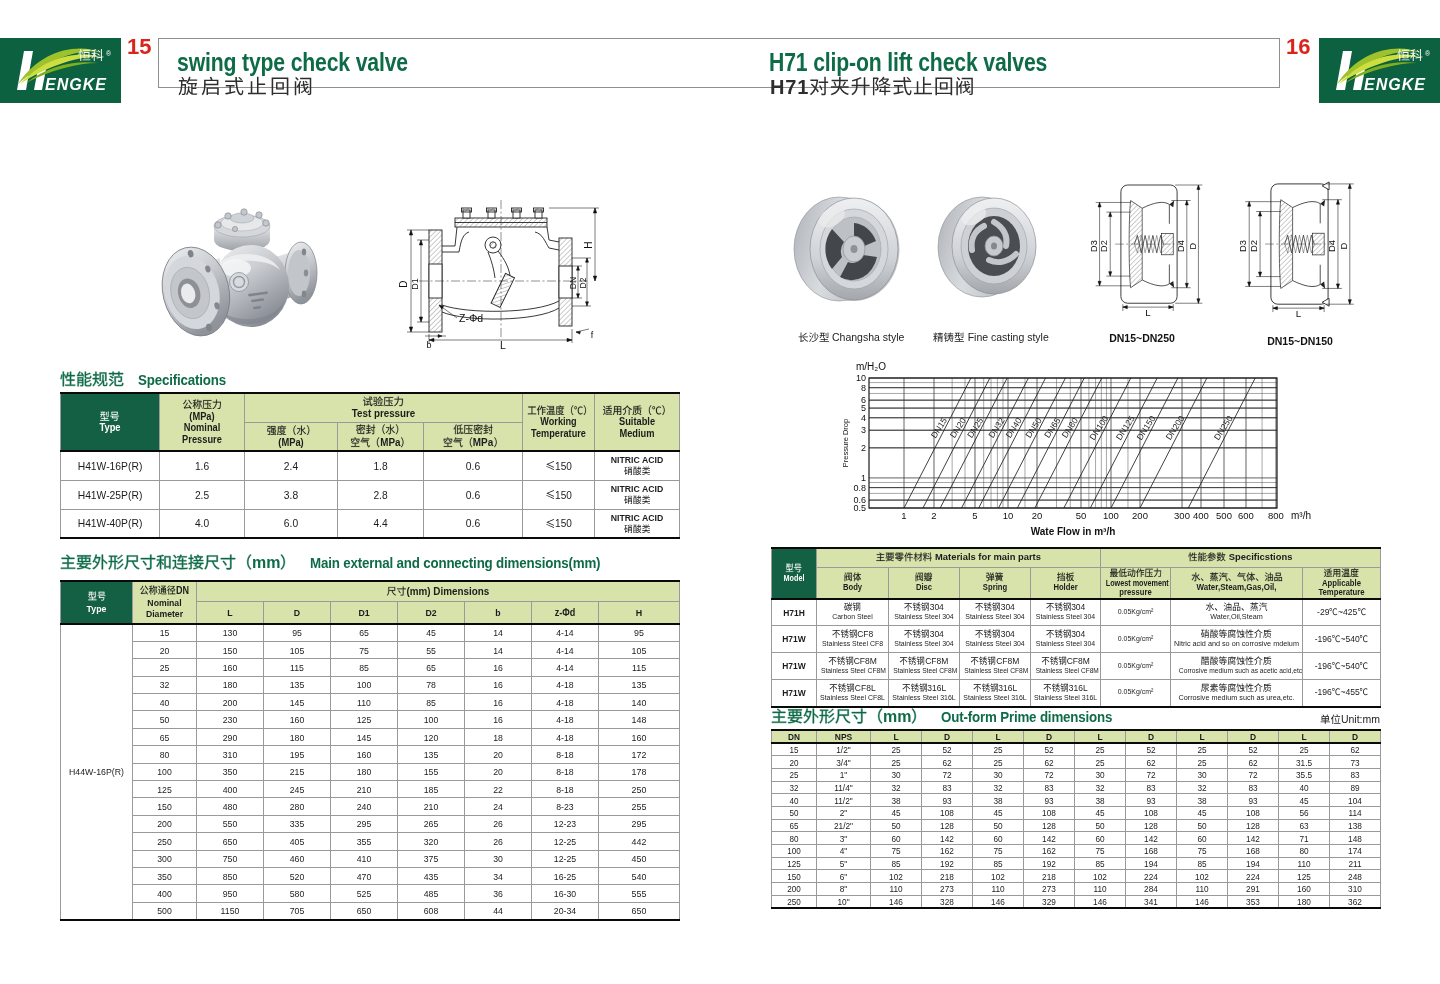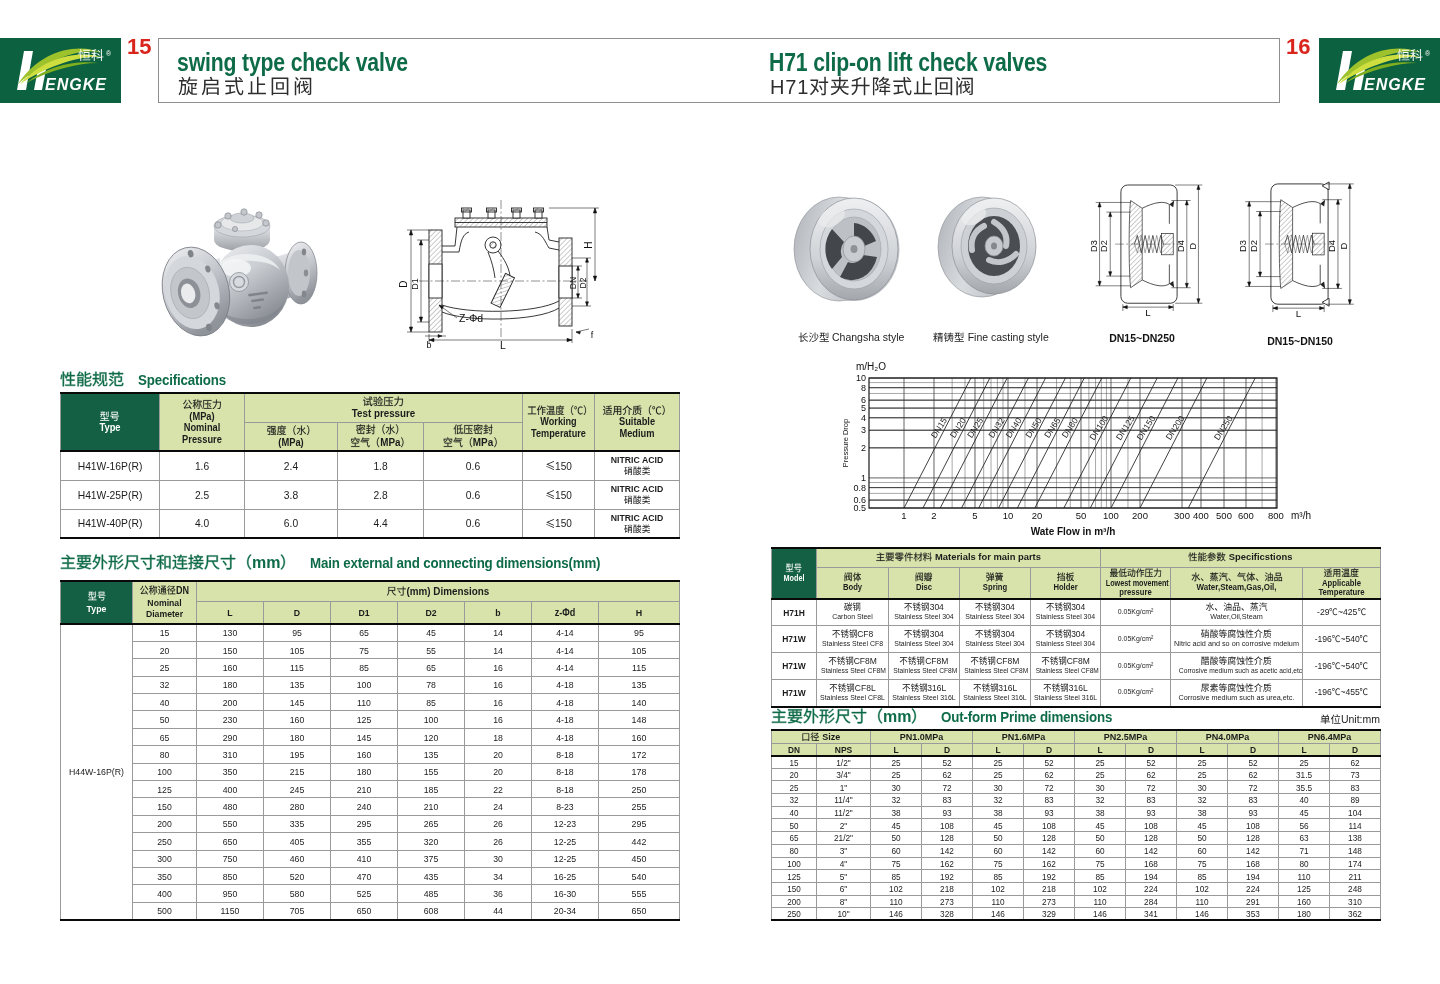--- a/index.html
+++ b/index.html
@@ -3,25 +3,25 @@
 <meta charset="utf-8">
 <style>
   * { margin:0; padding:0; box-sizing:border-box; }
   html,body { background:#ffffff; }
   body { font-family:"Liberation Sans","DejaVu Sans",sans-serif; color:#1c1c1c; }
   #page { position:relative; width:1440px; height:984px; background:#fff; overflow:hidden; }
   .abs { position:absolute; }
 
   
   .logo-box { width:121px; height:65px; background:#0c6141; }
-  .title-box { left:158px; top:38px; width:1122px; height:65px; border:1px solid #8f8f8f; background:#fff; }
+  .title-box { left:158px; top:38px; width:1122px; height:50px; border:1px solid #8f8f8f; background:#fff; }
   .pgnum { font-size:22px; font-weight:bold; color:#da251c; letter-spacing:0px; }
   .big-title { font-size:26.5px; font-weight:bold; color:#0e6b48; white-space:nowrap; transform:scaleX(0.80); transform-origin:0 0; letter-spacing:-0.2px; }
   .sub-title { font-size:20px; color:#2e2e2e; white-space:nowrap; letter-spacing:3px; }
-  #right-subtitle { letter-spacing:0.8px; }
+  #right-subtitle { letter-spacing:0.8px;font-weight:bold; }
 
   
   .sec-title { display:flex; align-items:baseline; gap:14px; color:#0e6b48; white-space:nowrap; }
   .sec-title .zh { font-size:16px; font-weight:bold; }
   .sec-title .en { font-size:15.5px; font-weight:bold; transform:scaleX(0.86); transform-origin:0 100%; letter-spacing:-0.2px; }
   .unit-note { font-size:10.5px; color:#222; }
 
   
   table.tbl { position:absolute; border-collapse:collapse; table-layout:fixed; background:#fff; }
   .tbl th, .tbl td { border:0.8px solid #9a9a9a; text-align:center; vertical-align:middle; padding:0; overflow:hidden; }
@@ -1684,43 +1684,20 @@
         <col style="width:51px">
         <col style="width:51px">
         <col style="width:51px">
         <col style="width:51px">
         <col style="width:51px">
         <col style="width:51px">
         <col style="width:51px">
         <col style="width:51px">
       </colgroup>
     <thead>
-      <tr style="height:13px" id="out-head1">
-        <th colspan="2" class="hbld">
-            <span class="ln" style="transform: scaleX(0.938776);"><svg class="cjk" viewBox="0 -880 2000 1000" style="width: 2em;">
-                <use href="#g53e3" x="0"></use>
-                <use href="#g5f84" x="1000"></use>
-              </svg> Size</span>
-          </th>
-      <th colspan="2" class="hbld">
-            <span class="ln lat" style="transform: scaleX(0.940594);">PN1.0MPa</span>
-          </th>
-          <th colspan="2" class="hbld">
-            <span class="ln lat" style="transform: scaleX(0.940594);">PN1.6MPa</span>
-          </th>
-          <th colspan="2" class="hbld">
-            <span class="ln lat" style="transform: scaleX(0.940594);">PN2.5MPa</span>
-          </th>
-          <th colspan="2" class="hbld">
-            <span class="ln lat" style="transform: scaleX(0.940594);">PN4.0MPa</span>
-          </th>
-          <th colspan="2" class="hbld">
-            <span class="ln lat" style="transform: scaleX(0.940594);">PN6.4MPa</span>
-          </th>
-        </tr>
       <tr style="height:12px" id="out-head2">
         <th class="hbld">
             <span class="ln lat" style="transform: scaleX(0.863636);">DN</span>
           </th>
         <th class="hbld">
             <span class="ln lat" style="transform: scaleX(0.886792);">NPS</span>
           </th>
       <th class="hbld">
             <span class="ln lat" style="transform: scaleX(0.88);">L</span>
           </th>

